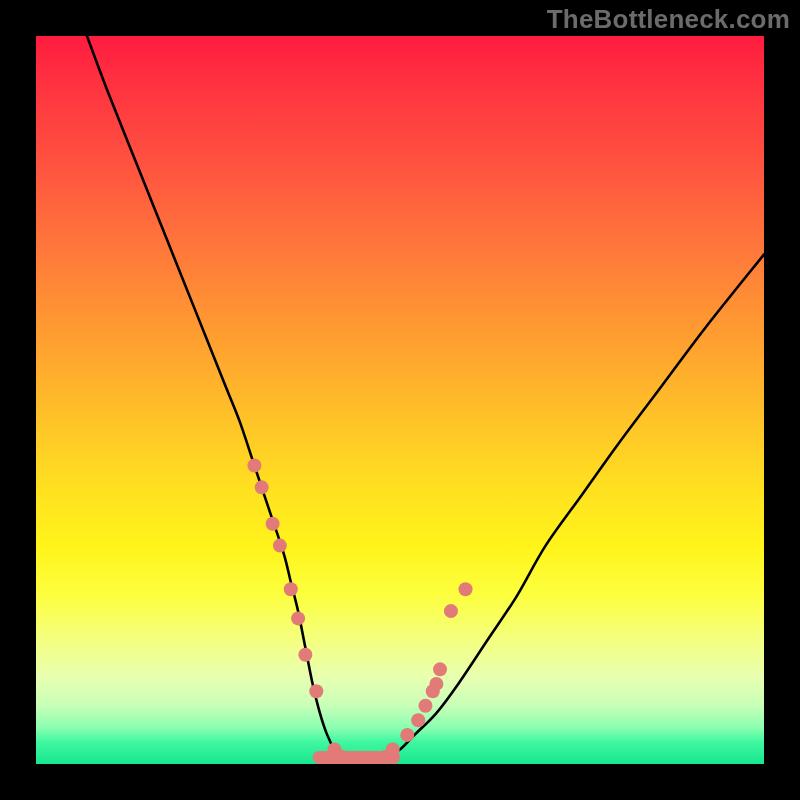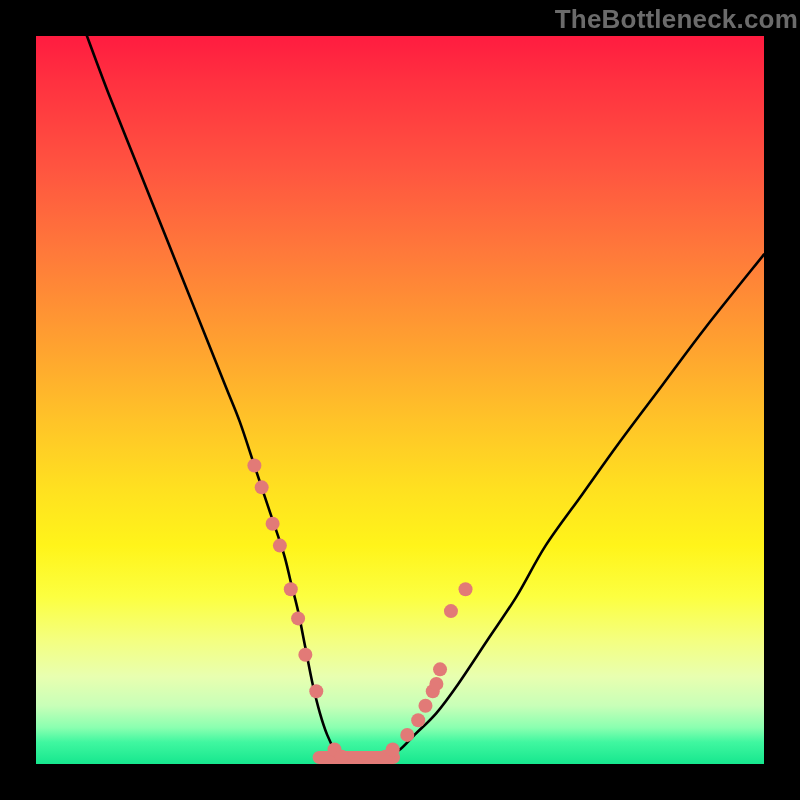--- a/index.html
+++ b/index.html
@@ -13,21 +13,21 @@
   }
   .frame {
     position: relative;
     width: 800px;
     height: 800px;
     background: #000;
   }
   .watermark {
     position: absolute;
     top: 4px;
-    right: 2px;
+    right: 10px;
     color: #6b6b6b;
     font-size: 26px;
     font-weight: 600;
     letter-spacing: 0.2px;
     z-index: 10;
   }
   .plot-area {
     position: absolute;
     left: 36px;
     top: 36px;

